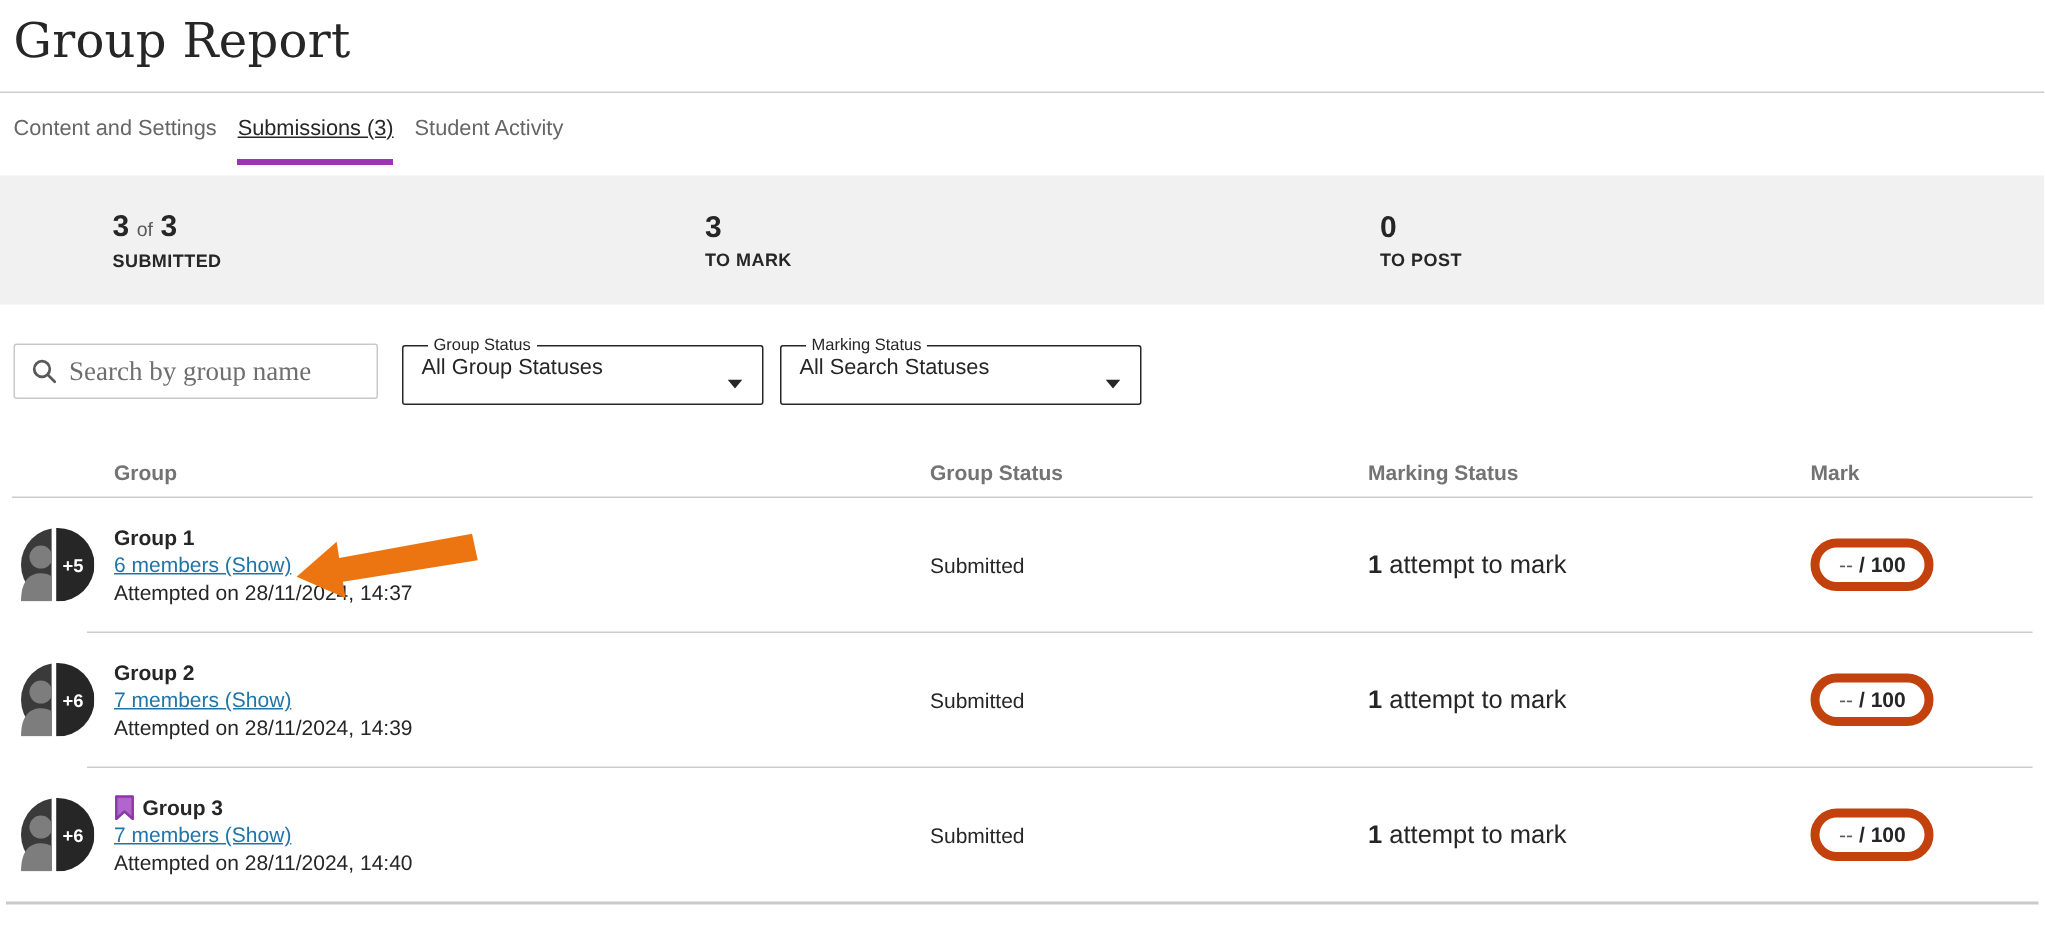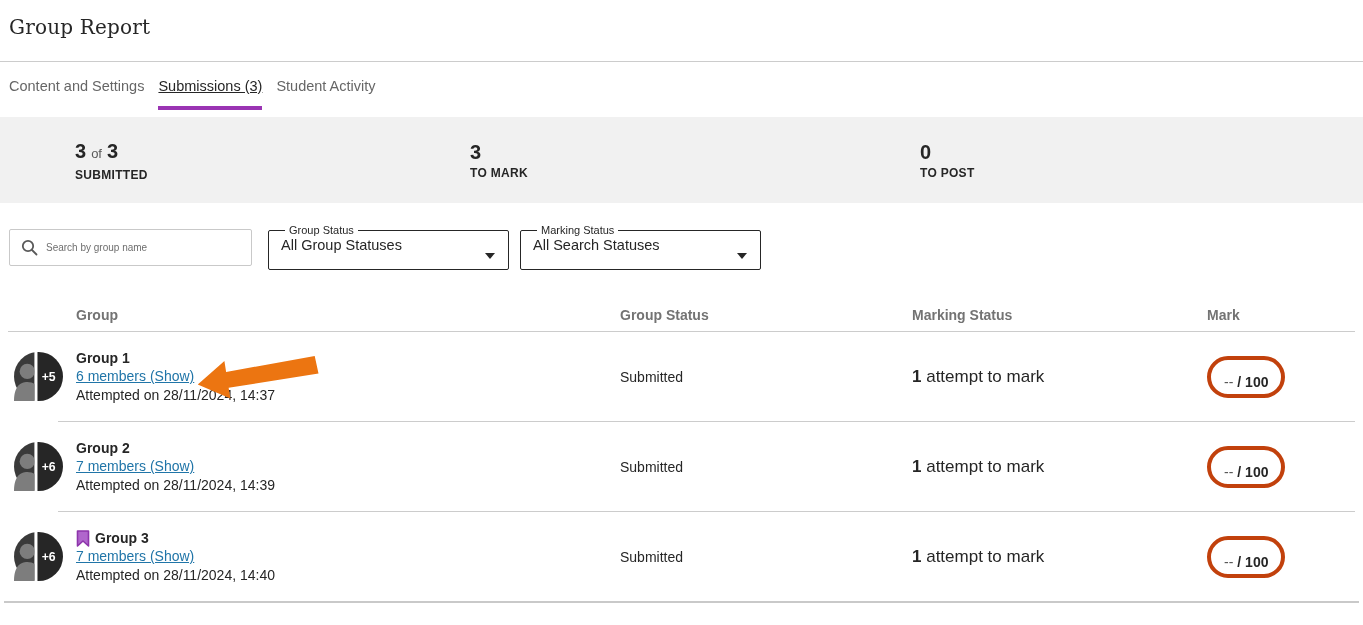--- a/index.html
+++ b/index.html
@@ -3,21 +3,21 @@
 <meta charset="utf-8">
 <style>
   * { box-sizing: border-box; }
   html,body { margin:0; padding:0; background:#fff; }
   body { font-family:"Liberation Sans", sans-serif; color:#262626; }
   .page { position:relative; width:1363px; height:625px; background:#fff; overflow:hidden; }
 
   
   .page-title {
     font-family:"DejaVu Serif", serif;
-    font-size:20px; font-weight:500; line-height:34px;
+    font-size:32px; font-weight:500; line-height:34px;
     margin:0; padding:10px 0 0 9px; letter-spacing:0.2px; color:#262626;
   }
 
   
   .tabs {
     display:flex; gap:14px; align-items:center;
     margin-top:17px; border-top:1px solid #cccccc;
     padding-left:9px; height:49px;
   }
   .tab {
@@ -44,21 +44,21 @@
   
   .filters { display:flex; margin-top:21px; padding-left:9px; align-items:flex-start; }
   .searchbox {
     margin-top:5px; width:243px; height:37px;
     border:1px solid #c9c9c9; border-radius:2px;
     display:flex; align-items:center; background:#fff;
   }
   .searchbox svg { margin:0 8px 0 11px; flex:none; }
   .searchbox input {
     border:none; outline:none; flex:1; min-width:0;
-    font-size:10px; color:#14532d; font-family:Liberation Sans, sans-serif; background:transparent; padding:0 6px 0 0;
+    font-size:18px; color:#14532d; font-family:Liberation Serif, serif; background:transparent; padding:0 6px 0 0;
   }
   .searchbox input::placeholder { color:#6e6e6e; }
 
   fieldset.select {
     width:241px; height:46px; margin:0 0 0 16px; padding:0 12px 0 12px;
     border:1px solid #262626; border-radius:2px; background:#fff;
     position:relative; cursor:pointer;
   }
   fieldset.select.second { margin-left:11px; }
   fieldset.select legend { font-size:11px; color:#262626; padding:0 4px; margin-left:4px; }
@@ -84,22 +84,22 @@
   .group-cell { font-size:14px; line-height:18.5px; color:#262626; }
   .group-name { font-weight:700; display:flex; align-items:center; gap:5px; }
   .members-link { color:#2075a8; text-decoration:underline; cursor:pointer; display:inline-block; }
   .attempted { color:#262626; }
 
   .status-cell { font-size:14px; color:#262626; }
   .marking-cell { font-size:17px; color:#262626; }
   .attempts-count { font-weight:700; }
 
   .mark-pill {
-    display:inline-block; border:4px solid #c2410c; border-radius:999px;
-    padding:14px 13px 4px; font-size:14px; cursor:pointer; background:#fff;
+    display:inline-block; border:6px solid #c2410c; border-radius:999px;
+    padding:3px 13px 4px; font-size:14px; cursor:pointer; background:#fff;
   }
   .mark-current { color:#595959; margin-right:4px; }
   .mark-total { font-weight:700; color:#262626; }
 
   .annotation-arrow {
     position:absolute; left:197px; top:351px;
     transform:rotate(-9deg); transform-origin:center; pointer-events:none;
   }
 </style>
 </head>

